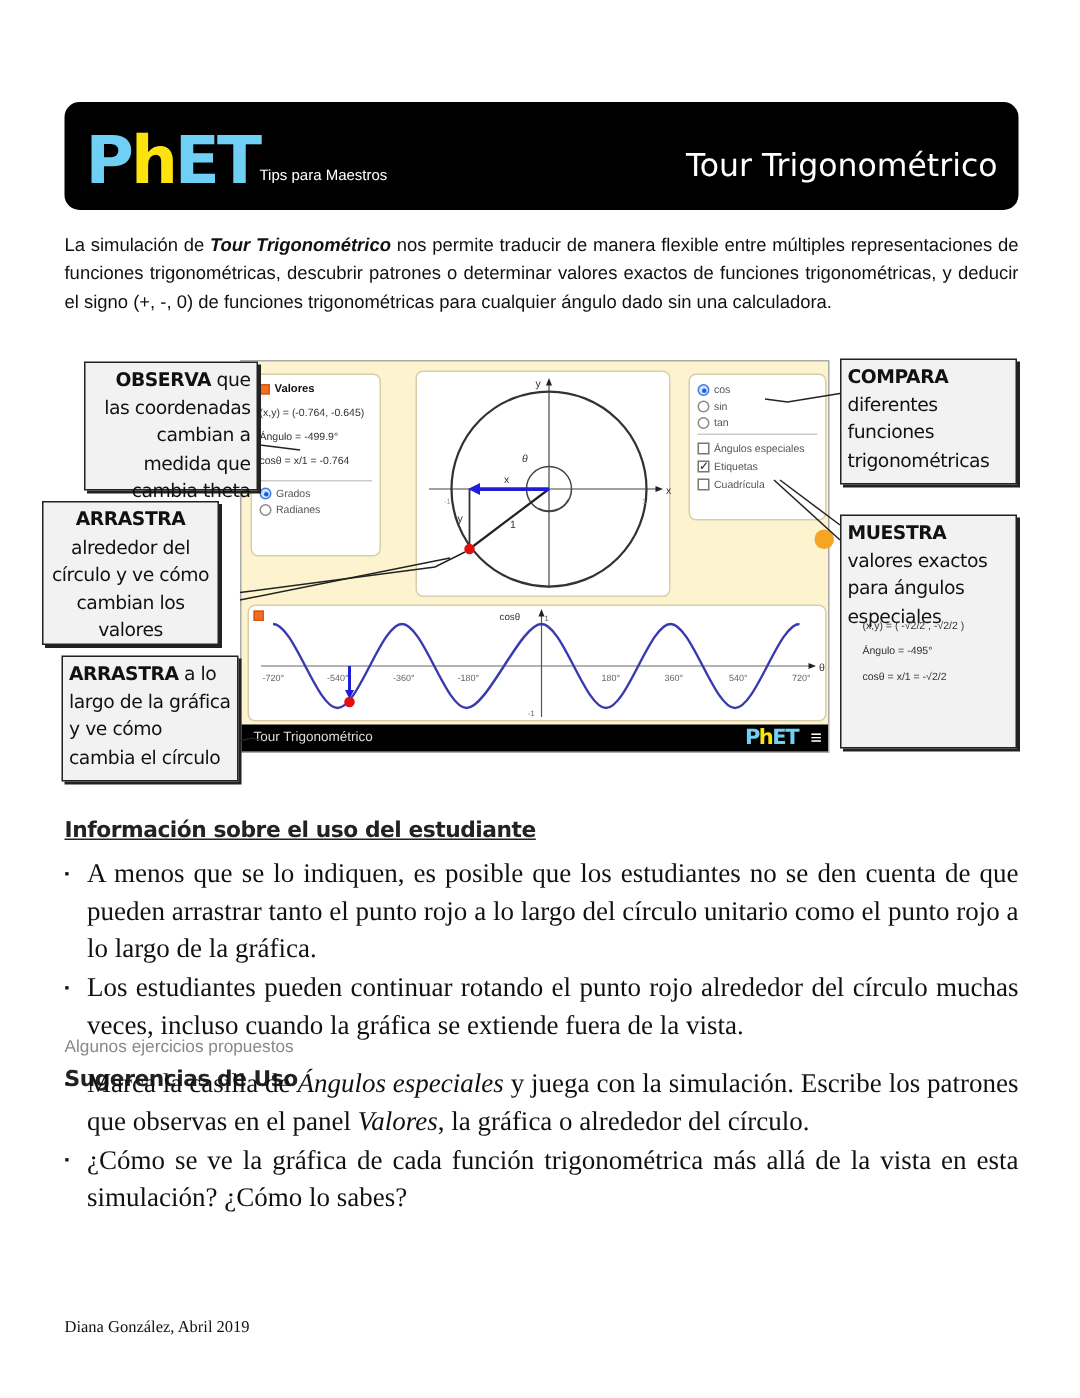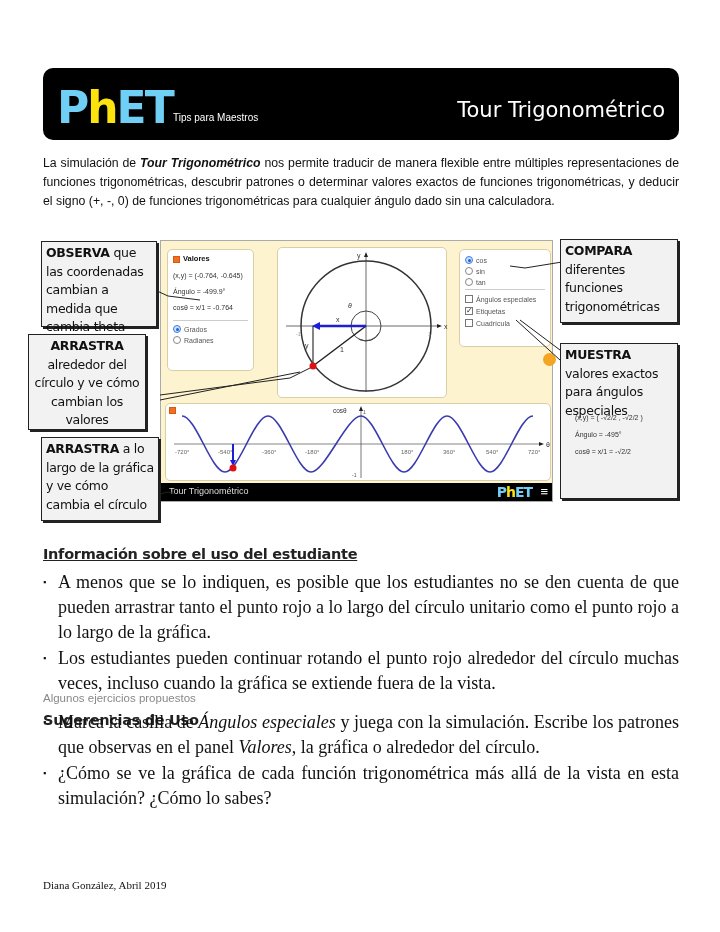--- a/index.html
+++ b/index.html
@@ -174,21 +174,21 @@
 <svg class="pointers" viewBox="0 0 720 932">
   <polyline points="155,290 168,296 200,300" fill="none" stroke="#222" stroke-width="1"></polyline>
   <polyline points="160,395 290,378 310,368" fill="none" stroke="#222" stroke-width="1"></polyline>
   <polyline points="160,400 300,372" fill="none" stroke="#222" stroke-width="1"></polyline>
   <polyline points="160,494 168,492 175,494" fill="none" stroke="#222" stroke-width="1"></polyline>
   <polyline points="562,262 525,268 510,266" fill="none" stroke="#222" stroke-width="1"></polyline>
   <polyline points="560,350 520,320" fill="none" stroke="#222" stroke-width="1"></polyline>
   <polyline points="560,360 516,320" fill="none" stroke="#222" stroke-width="1"></polyline>
 </svg>
 
-<div class="callout" style="left:41px;top:241px;width:116px;height:86px;"><b>OBSERVA</b><span> que las coordenadas cambian a medida que cambia theta</span></div>
+<div class="callout" style="left:56px;top:241px;width:116px;height:86px;text-align:right;"><b>OBSERVA</b><span> que las coordenadas cambian a medida que cambia theta</span></div>
 <div class="callout" style="left:28px;top:334px;width:118px;height:96px;text-align:center;"><b>ARRASTRA</b><span> alrededor del círculo y ve cómo cambian los valores</span></div>
 <div class="callout" style="left:41px;top:437px;width:118px;height:84px;"><b>ARRASTRA</b><span> a lo largo de la gráfica y ve cómo cambia el círculo</span></div>
 <div class="callout" style="left:560px;top:239px;width:118px;height:84px;"><b>COMPARA</b><span> diferentes funciones trigonométricas</span></div>
 <div class="callout" style="left:560px;top:343px;width:118px;height:156px;"><b>MUESTRA</b><span> valores exactos para ángulos especiales</span></div>
 
 <div class="mini-values">
   <div>(x,y) = ( -√2/2 , -√2/2 )</div>
   <div>Ángulo = -495°</div>
   <div>cosθ = x/1 = -√2/2</div>
 </div>

